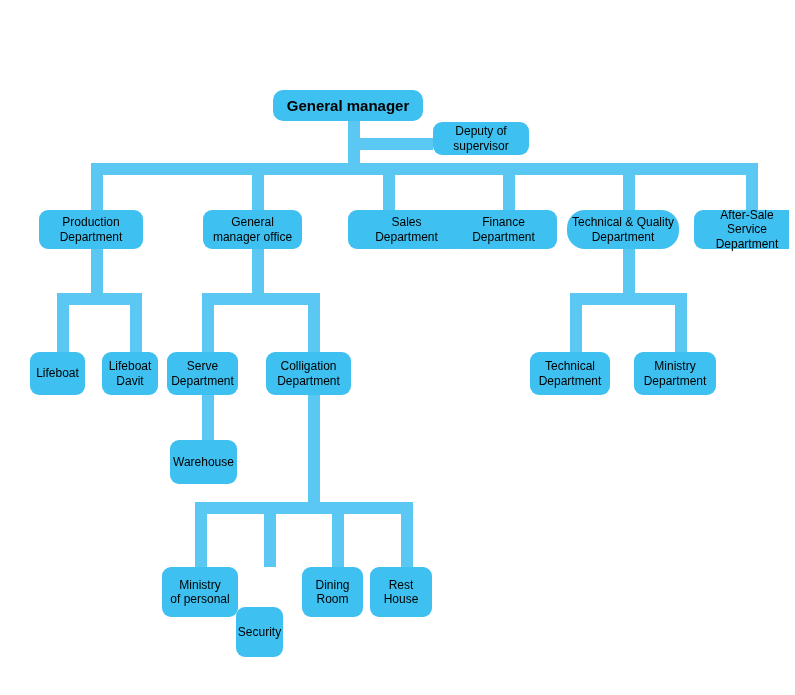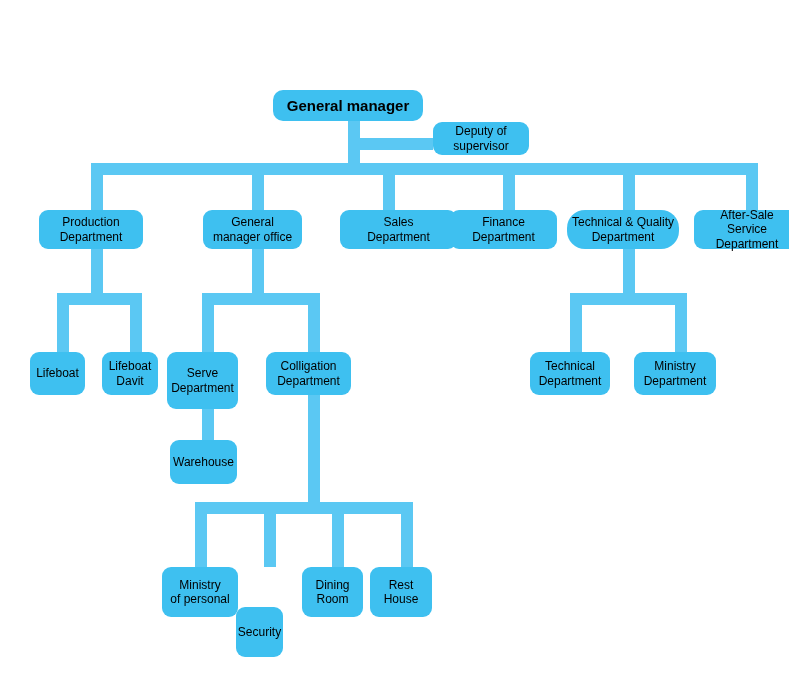--- a/index.html
+++ b/index.html
@@ -79,38 +79,38 @@
 
   <div class="node" style="left:421px; top:110px; width:96px; height:33px;">Deputy of
 supervisor</div>
 
   <div class="node" style="left:27px; top:198px; width:104px; height:39px;">Production
 Department</div>
 
   <div class="node" style="left:191px; top:198px; width:99px; height:39px;text-align:center;">General
 manager office</div>
 
-  <div class="node" style="left:328px; top:198px; width:117px; height:39px;">Sales
+  <div class="node" style="left:336px; top:198px; width:117px; height:39px;">Sales
 Department</div>
 
   <div class="node" style="left:438px; top:198px; width:107px; height:39px;">Finance
 Department</div>
 
   <div class="node" style="left:555px; top:198px; width:112px; height:39px;border-radius:18px;">Technical &amp; Quality
 Department</div>
 
   <div class="node" style="left:682px; top:198px; width:106px; height:39px;">After-Sale
 Service Department</div>
 
   <div class="node" style="left:18px; top:340px; width:55px; height:43px;">Lifeboat</div>
 
   <div class="node" style="left:90px; top:340px; width:56px; height:43px;">Lifeboat
 Davit</div>
 
-  <div class="node" style="left:155px; top:340px; width:71px; height:57px;">Serve
+  <div class="node" style="left:155px; top:340px; width:71px; height:43px;">Serve
 Department</div>
 
   <div class="node" style="left:254px; top:340px; width:85px; height:43px;">Colligation
 Department</div>
 
   <div class="node" style="left:518px; top:340px; width:80px; height:43px;">Technical
 Department</div>
 
   <div class="node" style="left:622px; top:340px; width:82px; height:43px;">Ministry
 Department</div>

